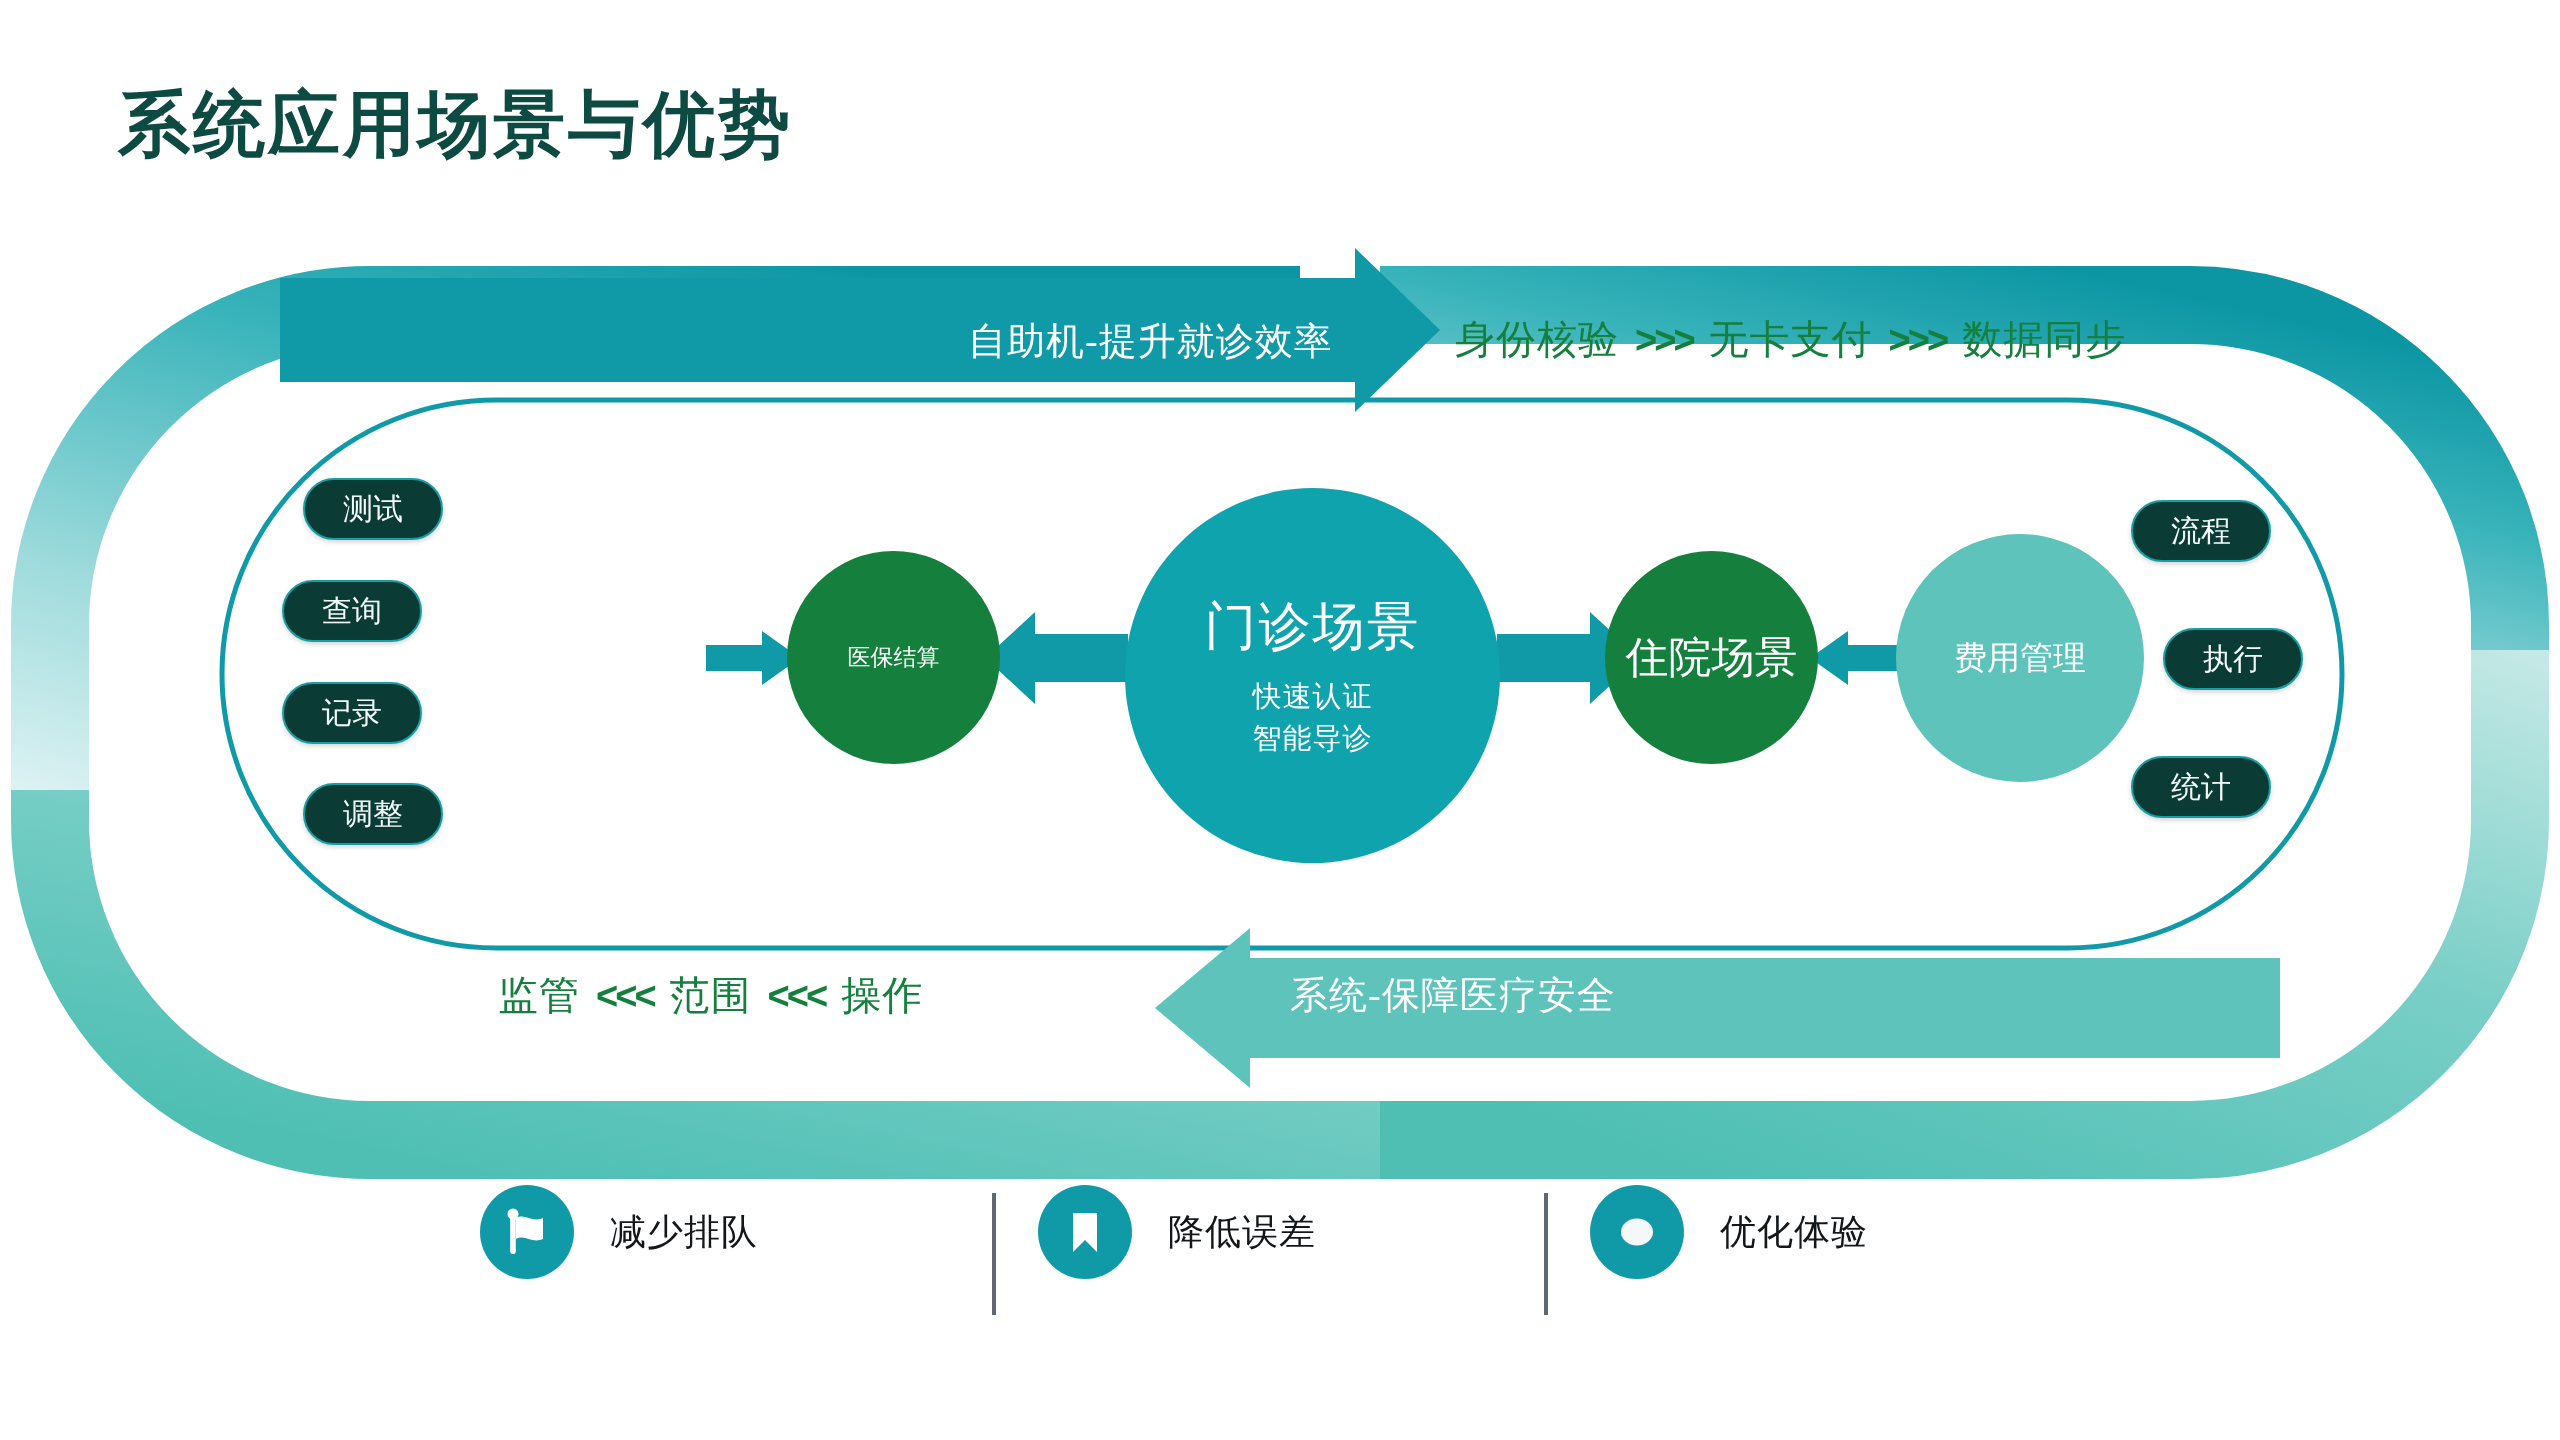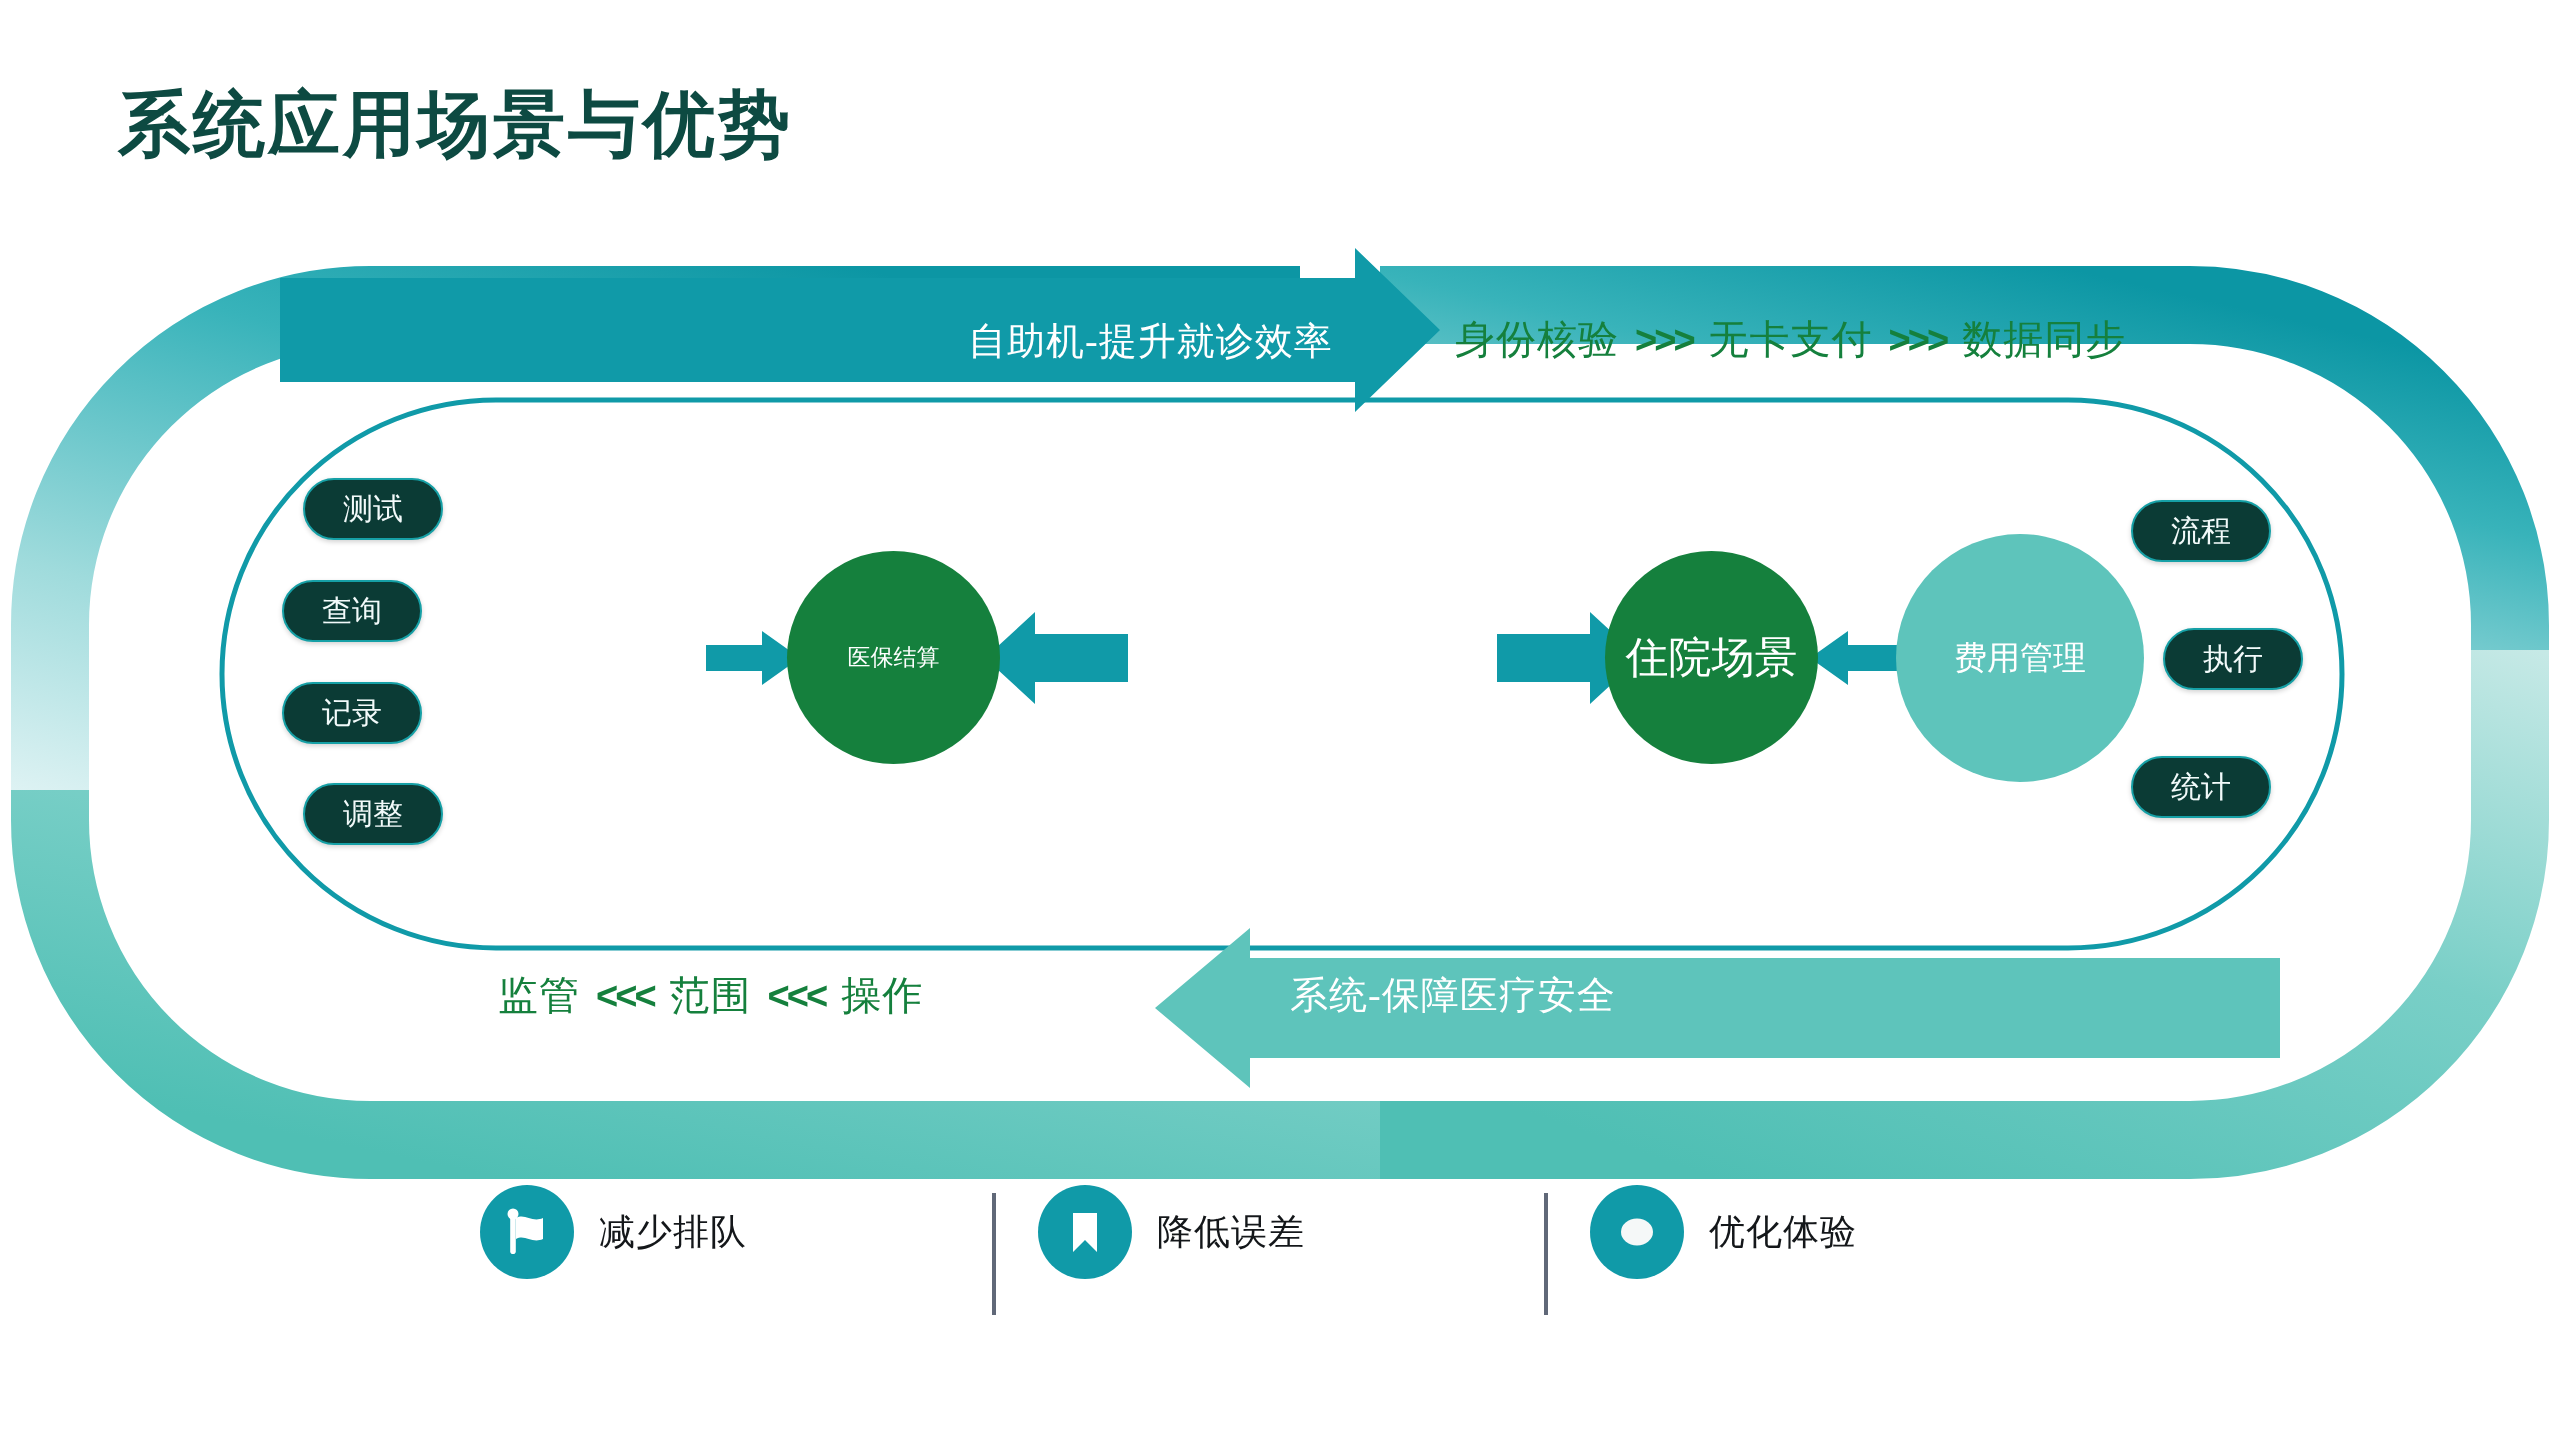--- a/index.html
+++ b/index.html
@@ -156,21 +156,21 @@
     position: absolute;
     left: 480px;
     top: 1185px;
     width: 1600px;
     height: 120px;
   }
   .legend-item {
     position: absolute;
     display: flex;
     align-items: center;
-    gap: 25px;
+    gap: 36px;
     top: 0;
   }
   .legend-item.i0 { left: 0px; }
   .legend-item.i1 { left: 558px; }
   .legend-item.i2 { left: 1110px; }
 
   .legend-icon {
     width: 94px;
     height: 94px;
     border-radius: 50%;
@@ -300,20 +300,25 @@
 
   <div class="pill pill-r1">流程</div>
   <div class="pill pill-r2">执行</div>
   <div class="pill pill-r3">统计</div>
 
 
   <div class="node-circle c-insurance">
     <span>医保结算</span>
   </div>
 
+  <div class="node-circle c-center">
+    <span class="main">门诊场景</span>
+    <span class="sub">快速认证</span>
+    <span class="sub">智能导诊</span>
+  </div>
 
   <div class="node-circle c-inpatient">
     <span>住院场景</span>
   </div>
 
   <div class="node-circle c-fee">
     <span>费用管理</span>
   </div>
 
   <div class="legend">

